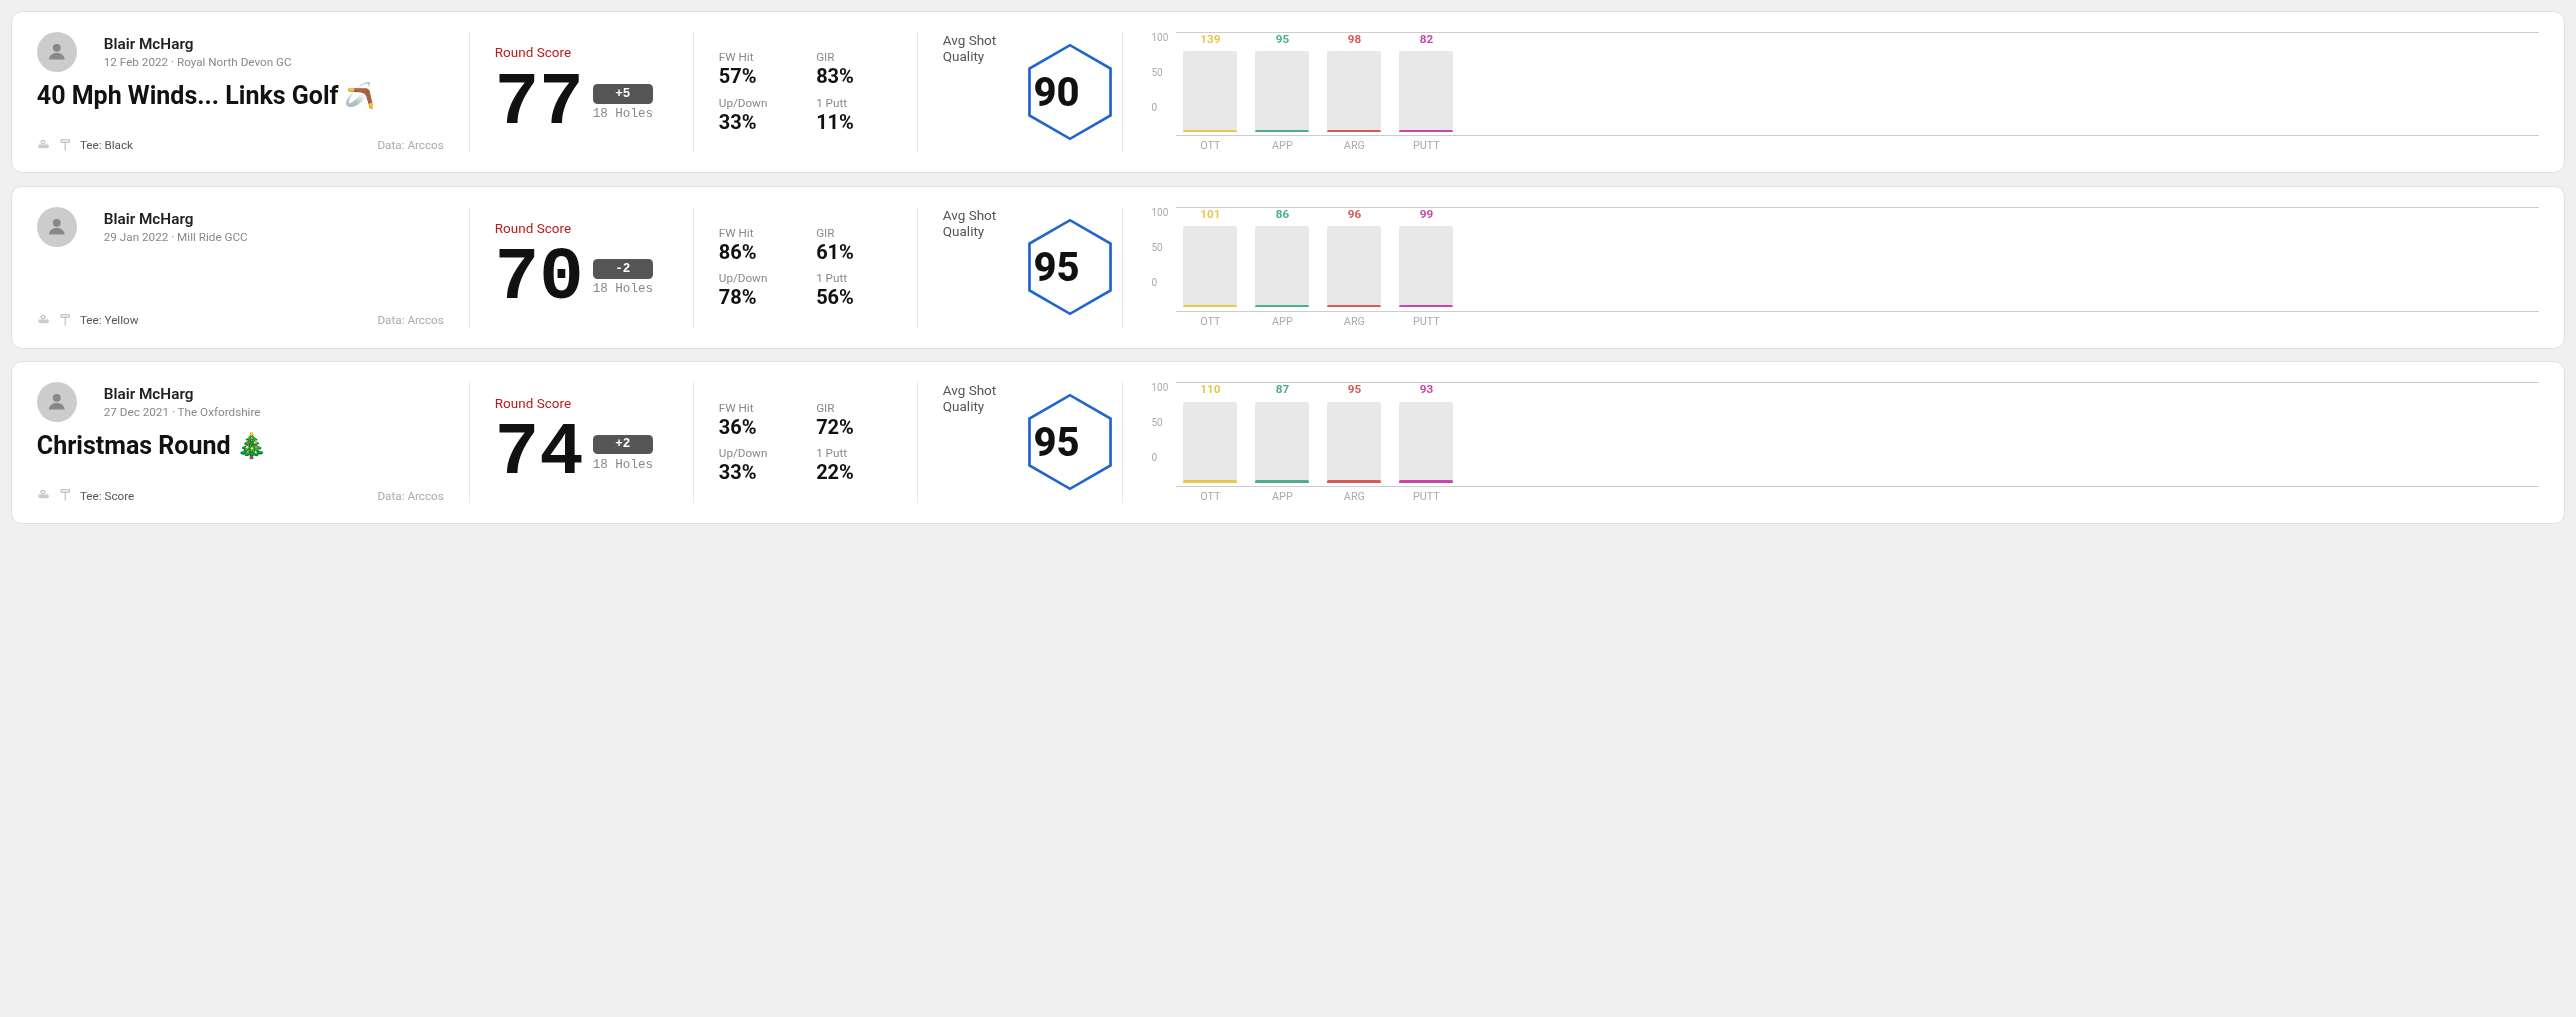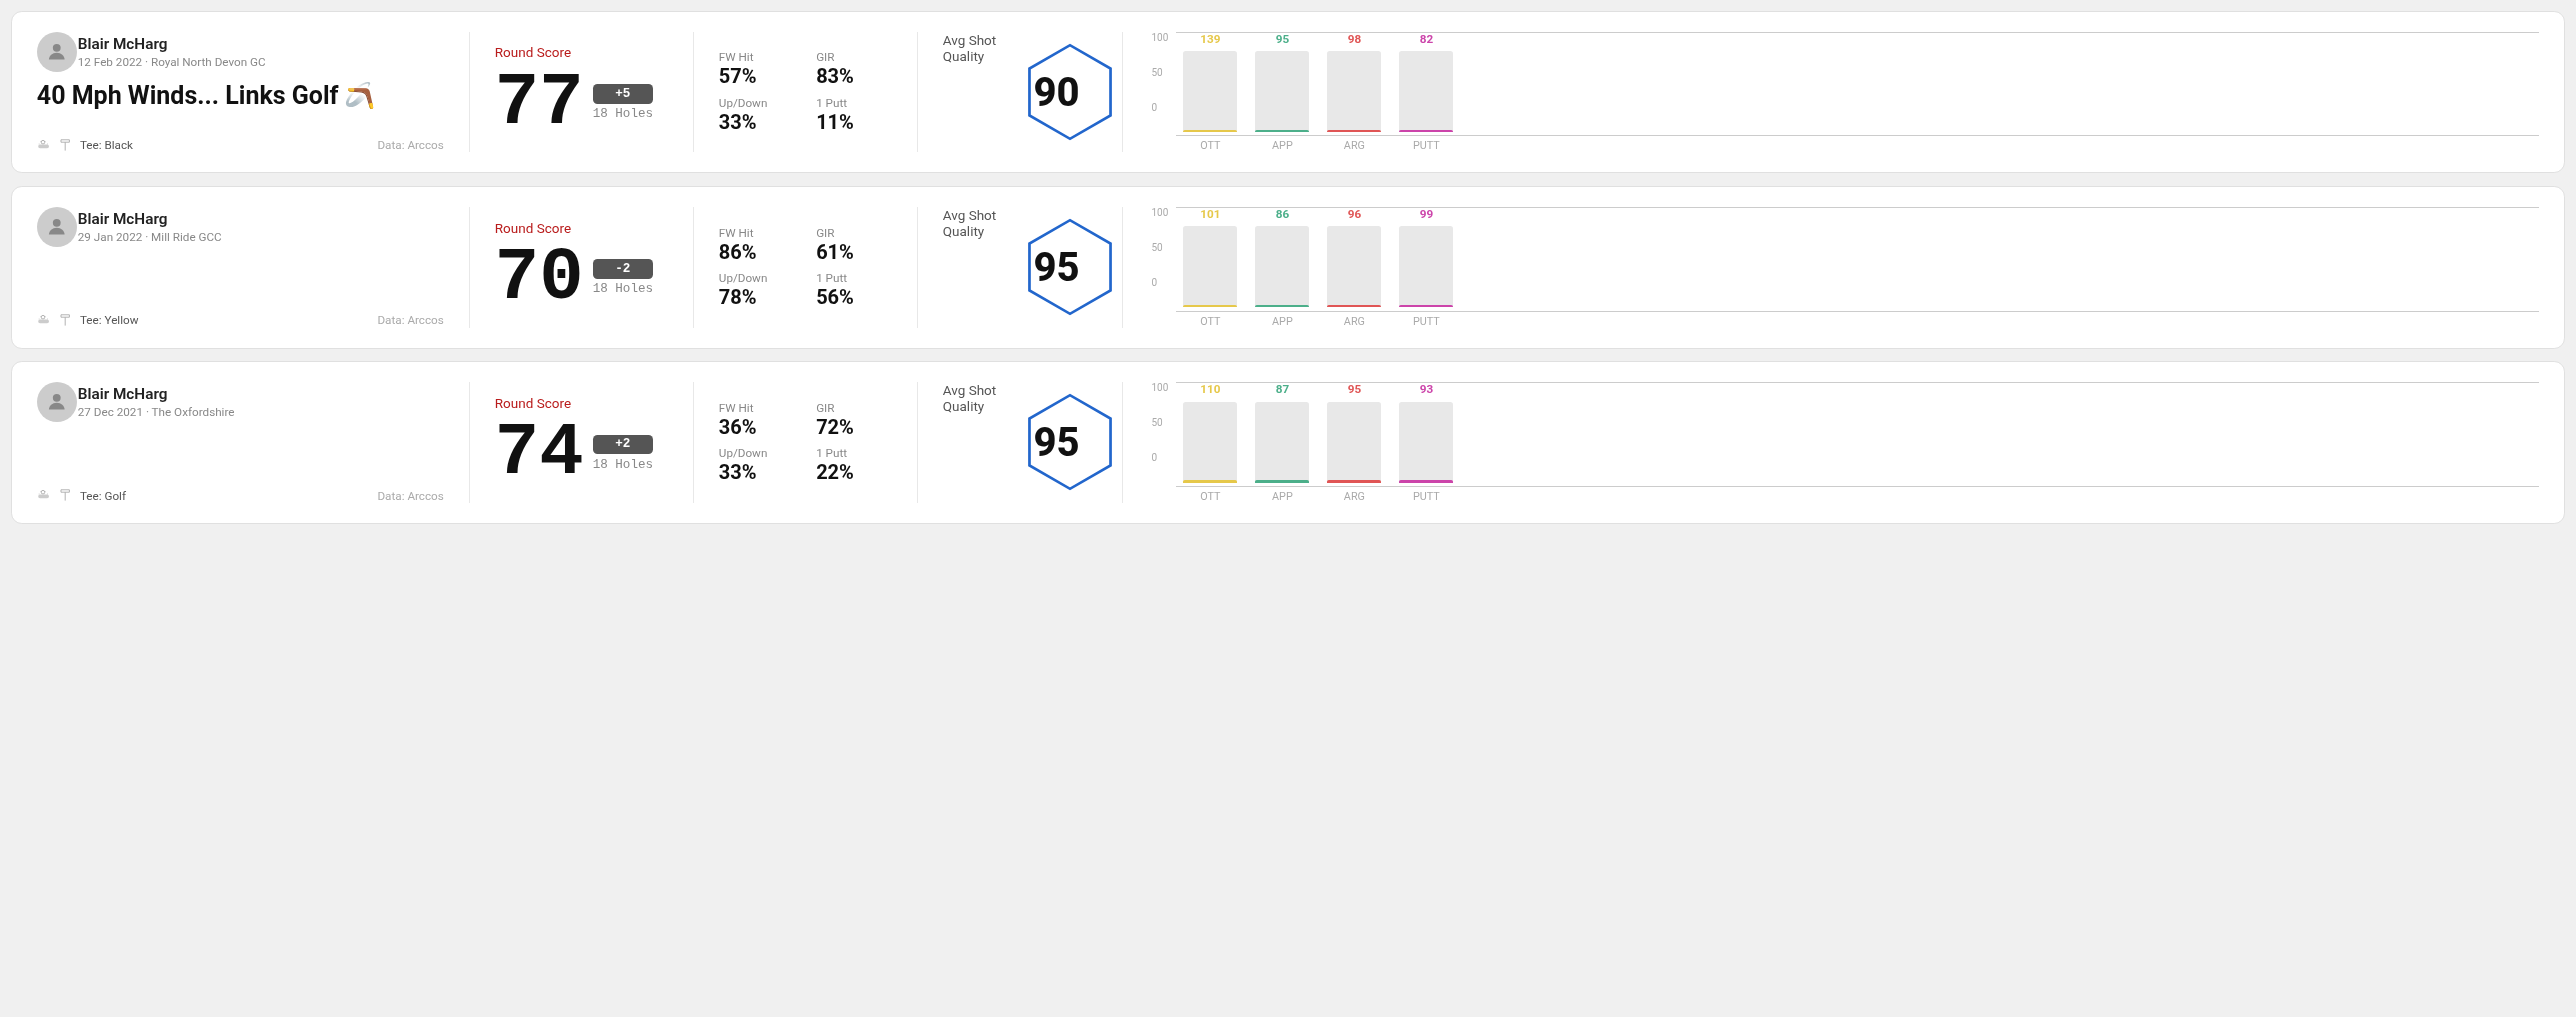--- a/index.html
+++ b/index.html
@@ -26,21 +26,21 @@
       display: flex;
       flex-direction: column;
       justify-content: space-between;
       border-right: 0.9px solid #e8e8e8;
       padding-right: 25px;
       margin-right: 25px;
     }
     .user-info {
       display: flex;
       align-items: center;
-      gap: 1px;
+      gap: 27px;
       margin-bottom: 9px;
     }
     .avatar {
       width: 40px;
       height: 40px;
       border-radius: 50%;
       background: #ccc;
       display: flex;
       align-items: center;
       justify-content: center;
@@ -507,31 +507,32 @@
               <svg viewBox="0 0 24 24">
                 <circle cx="12" cy="8" r="4"></circle>
                 <path d="M4 20c0-4 3.6-7 8-7s8 3 8 7"></path>
               </svg>
             </div>
             <div class="user-details">
               <div class="name">Blair McHarg</div>
               <div class="date-venue">27 Dec 2021 · The Oxfordshire</div>
             </div>
           </div>
+          <div class="round-title">Christmas Round 🎄</div>
         </div>
         <div class="bottom-row">
           <div class="tee-info">
             <svg viewBox="0 0 24 24">
               <path d="M3 10h1M6 6l.7.7M10 4v1M14 6l-.7.7M17 10h1M6 14l.7-.7M14 14l-.7-.7M10 10a3 3 0 100-6 3 3 0 000 6z" stroke="#aaa" stroke-width="1.5" fill="none"></path>
               <path d="M3 17h14a3 3 0 000-6H5a3 3 0 000 6z" fill="#ccc"></path>
             </svg>
             <svg viewBox="0 0 24 24">
               <path d="M5 3h14v4H5zM12 7v14" stroke="#aaa" stroke-width="1.5" fill="none"></path>
             </svg>
-            <span>Tee: Golf</span>
+            <span>Tee: Score</span>
           </div>
           <span class="data-source">Data: Arccos</span>
         </div>
       </div>
 
       <div class="score-section">
         <div class="score-label">Round Score</div>
         <div class="score-row">
           <span class="score-number">74</span>
           <div class="score-badge-col">

